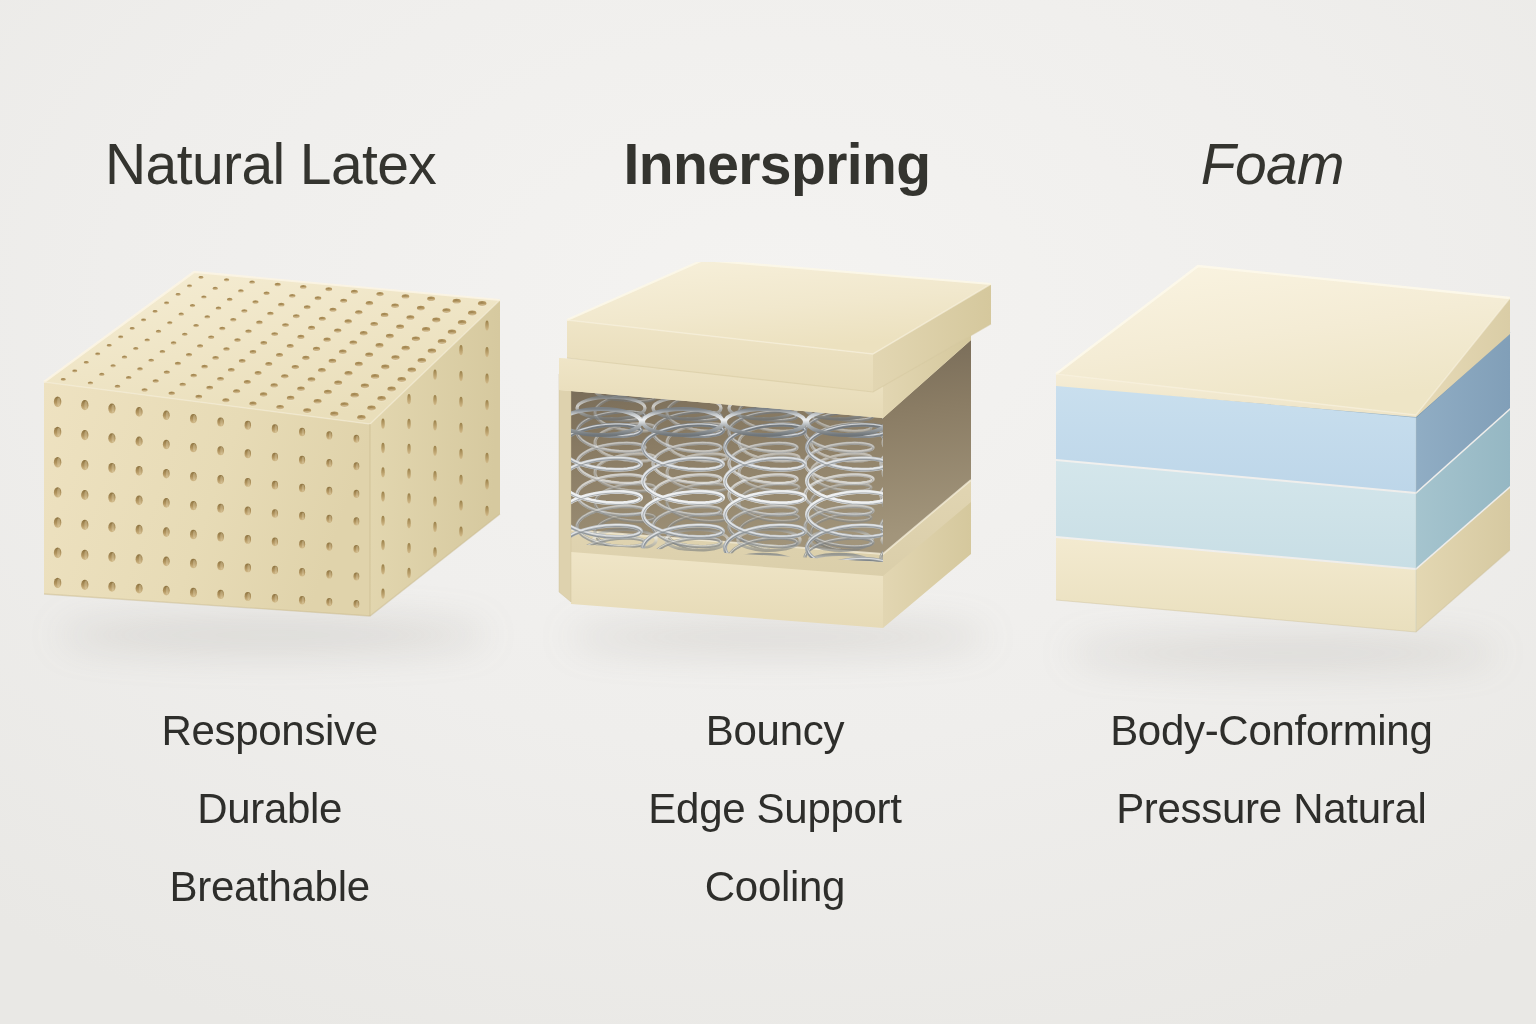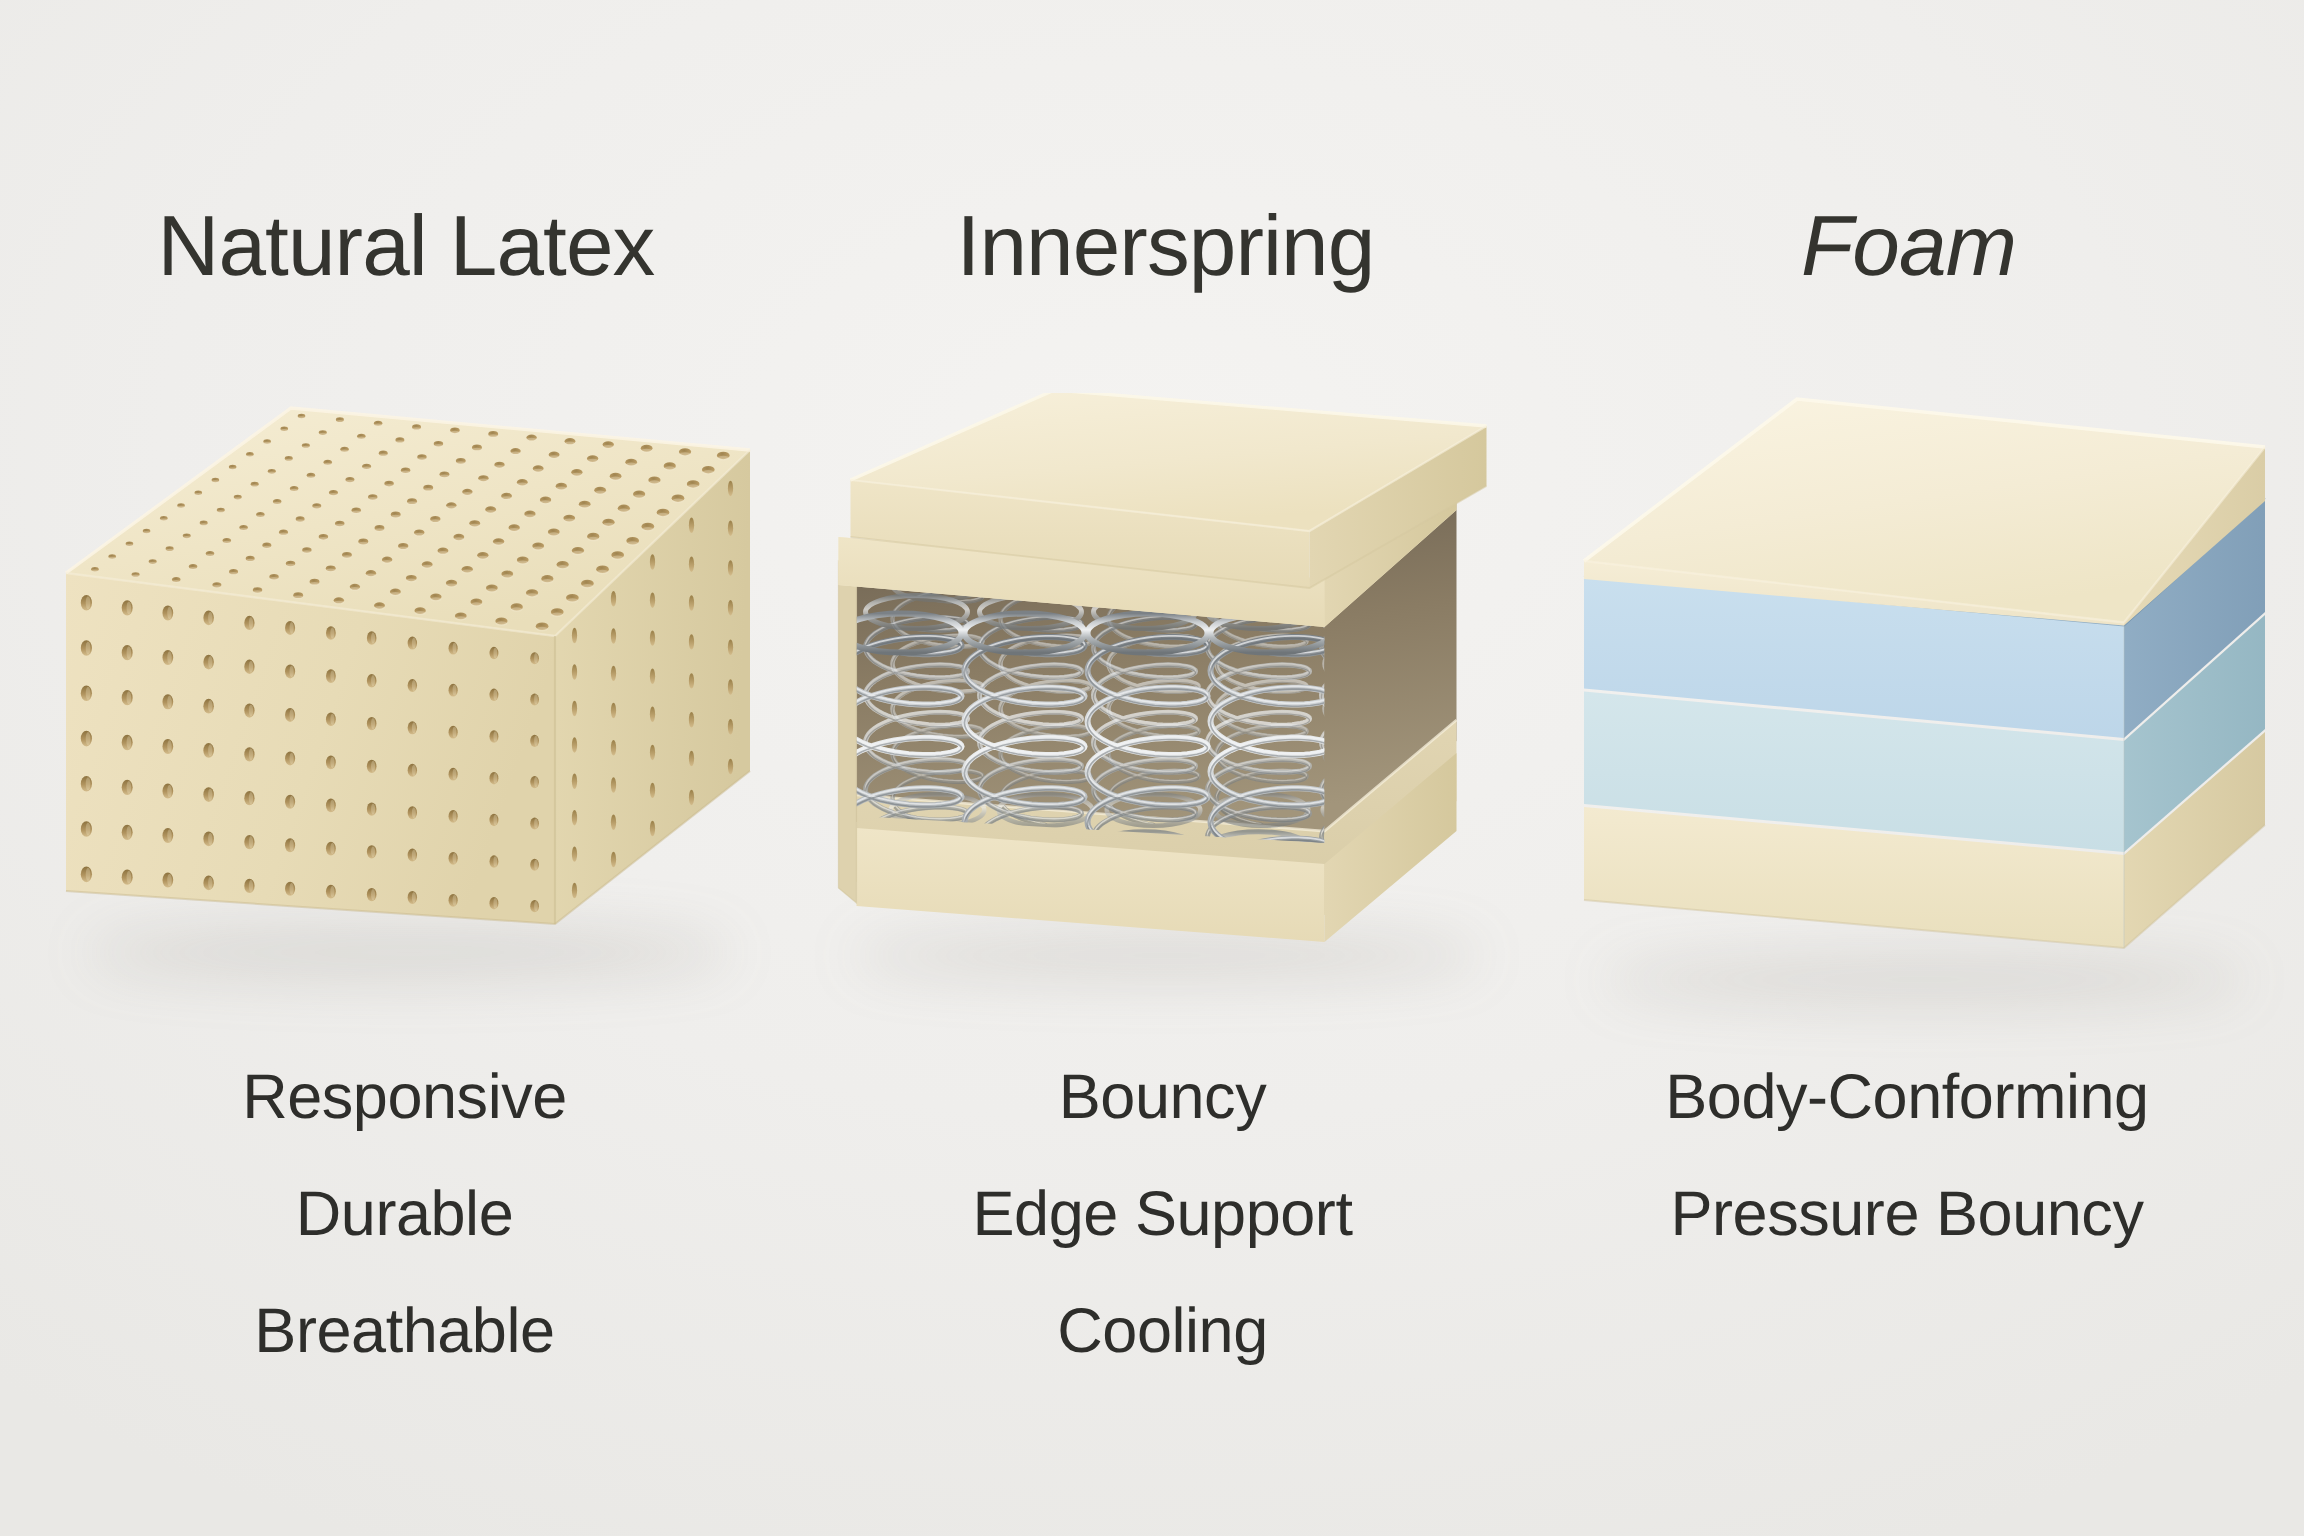--- a/index.html
+++ b/index.html
@@ -40,21 +40,21 @@
     left: 0;
     right: 0;
     text-align: center;
     font-size: 57px;
     font-weight: 500;
     letter-spacing: -0.6px;
     color: #34342f;
     white-space: nowrap;
   }
   .col:nth-child(1) .title { transform: translateX(-2px); }
-  .col:nth-child(2) .title { transform: translateX(-1px); }
+  .col:nth-child(2) .title { transform: translateX(-1px); font-weight: bold; }
   .col:nth-child(3) .title { transform: translateX(-11px); font-style: italic; }
 
   
   .features {
     position: absolute;
     top: 692px;
     left: 0;
     right: 0;
     text-align: center;
     color: #2e2e2b;
@@ -1046,17 +1046,17 @@
           <path d="M8,118 L150,10 L462,42" fill="none" stroke="#fdf8ea" stroke-width="2.4" opacity="0.9"></path>
           <path d="M8,118 L368,159 L462,42" fill="none" stroke="#f9f2df" stroke-width="1.6" opacity="0.55"></path>
           <path d="M368,161 L368,376" fill="none" stroke="#b9c3c5" stroke-width="1.0" opacity="0.35"></path>
           <path d="M8,344 L368,376 L462,294" fill="none" stroke="#cfc29b" stroke-width="1.2" opacity="0.45"></path>
         </svg>
       </div>
     </div>
 
     <div class="features">
       <div class="feature">Body-Conforming</div>
-      <div class="feature">Pressure Bouncy</div>
+      <div class="feature">Pressure Natural</div>
     </div>
   </div>
 
 </div>
 
 </body></html>

